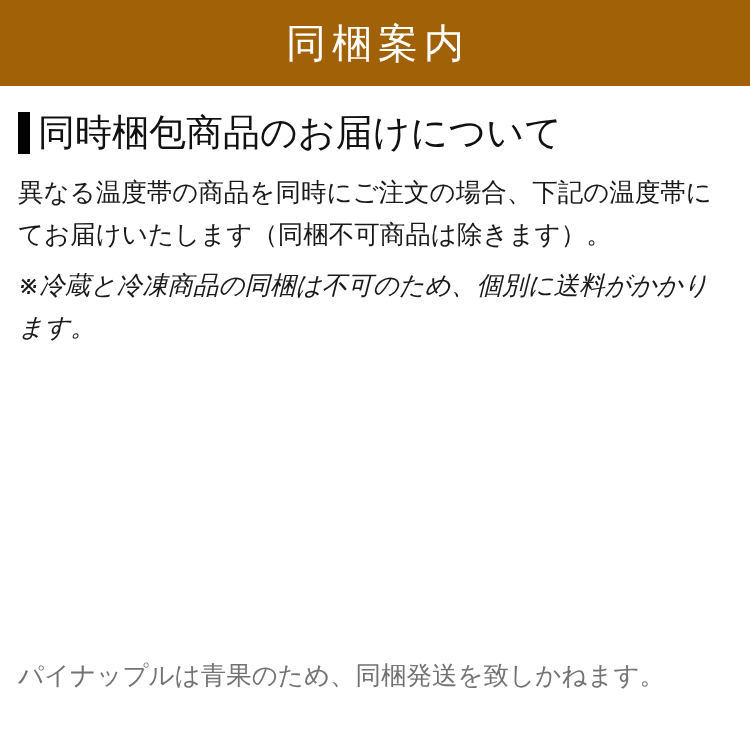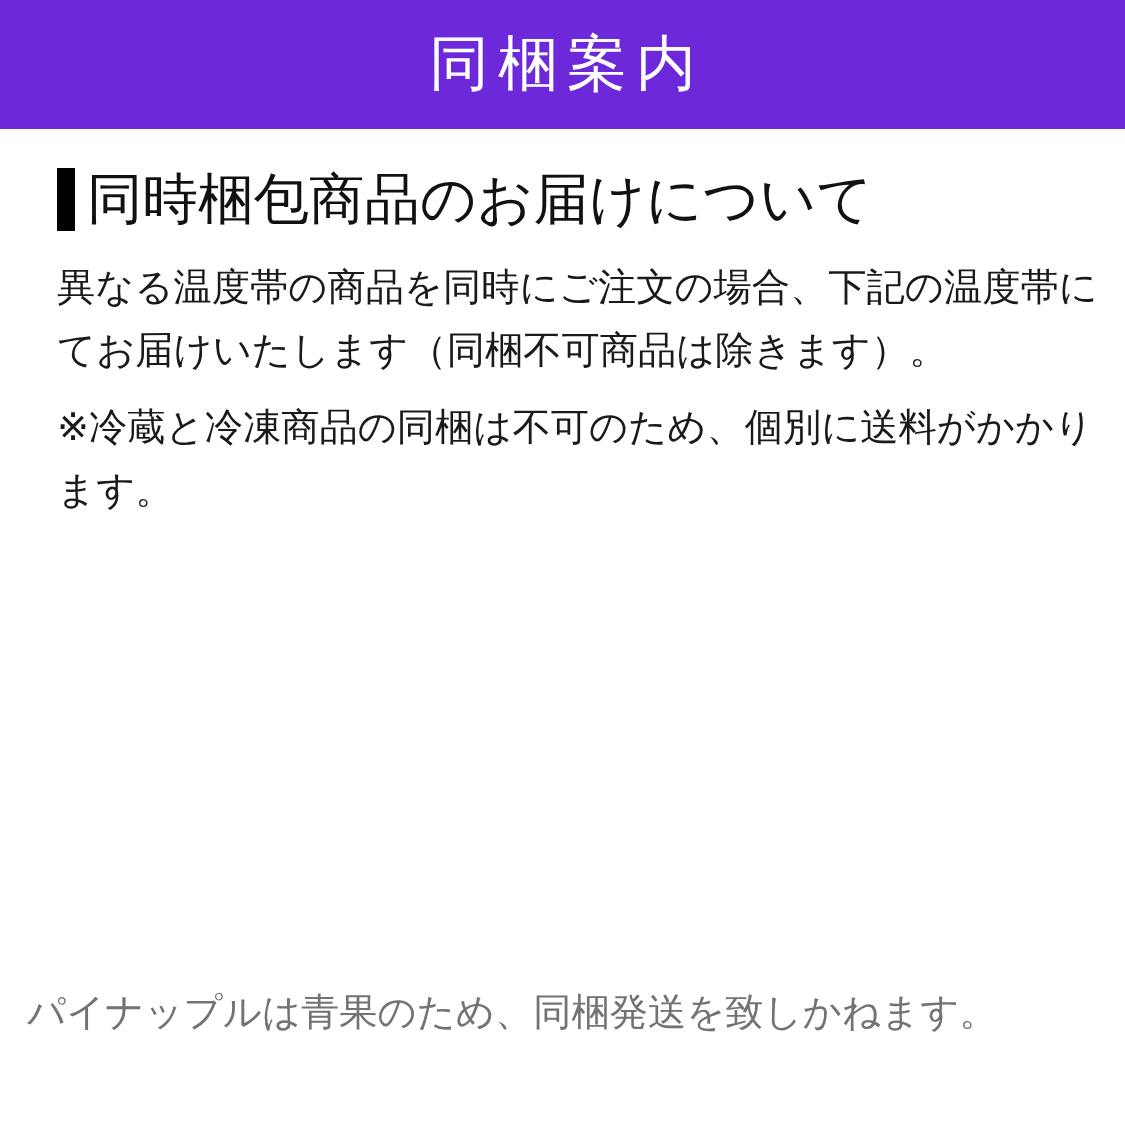--- a/index.html
+++ b/index.html
@@ -16,38 +16,37 @@
   .page {
     position: relative;
     width: 750px;
     height: 750px;
     box-sizing: border-box;
     background: #ffffff;
   }
   .header-bar {
     width: 750px;
     height: 86px;
-    background: #6d28d9;
+    background: #a16207;
     display: flex;
     align-items: center;
     justify-content: center;
     box-sizing: border-box;
   }
   .header-title {
     color: #ffffff;
     font-size: 40px;
     letter-spacing: 6px;
     font-weight: 500;
     line-height: 1;
     padding-left: 6px;
   }
   .content {
     padding: 0 18px 0 18px;
     box-sizing: border-box;
-    margin-left: 20px;
   }
   .section-heading {
     display: flex;
     align-items: center;
     margin-top: 26px;
     margin-bottom: 6px;
   }
   .heading-bar {
     width: 12px;
     height: 42px;
@@ -68,20 +67,21 @@
   .para {
     font-size: 25.5px;
     color: #1a1a1a;
     line-height: 1.63;
     margin: 0 0 10px 0;
     letter-spacing: 0px;
     text-align: left;
   }
   .para.tight {
     margin-bottom: 10px;
+    font-style: italic;
   }
   .notice {
     position: absolute;
     left: 18px;
     right: 18px;
     bottom: 56px;
     font-size: 25.5px;
     color: #737373;
     line-height: 1.5;
     letter-spacing: 0px;

